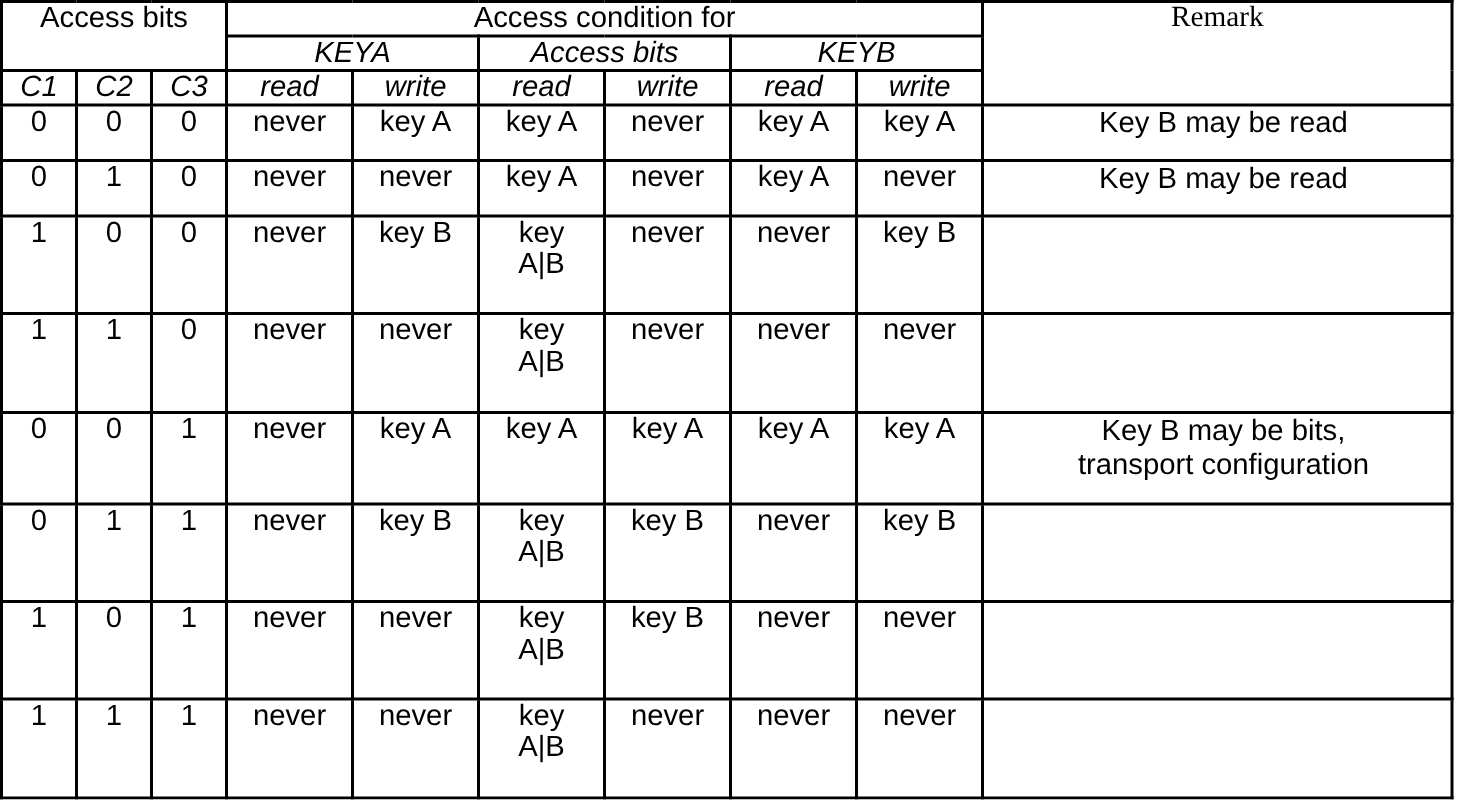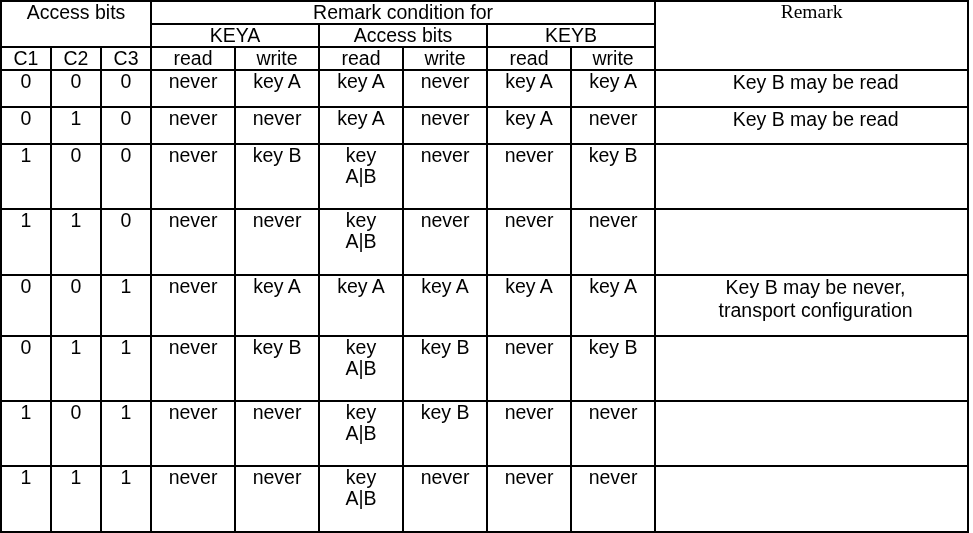--- a/index.html
+++ b/index.html
@@ -47,20 +47,21 @@
     text-align: left;
     padding-left: 8px;
     font-family: Liberation Serif, serif;
   }
   .hdr-top {
     padding-top: 4px;
   }
   .hdr-sub {
     padding-top: 4px;
     font-size: 19.5px;
+    font-style: italic;
   }
 
   
   .shaded td,
   td.shaded {
     background: #e3e3e3;
   }
   .row-short td {
     height: 34px;
     padding-top: 5px;
@@ -99,21 +100,21 @@
       <col class="col-rw">
     <col class="col-rw">
       <col class="col-rw">
     <col class="col-rw">
       <col class="col-rw">
     <col class="col-rm">
   </colgroup>
   <thead>
     <tr>
       <th colspan="3" class="hdr-bold hdr-top" rowspan="2">Access bits</th>
-      <th colspan="6" class="hdr-bold hdr-top">Remark condition for</th>
+      <th colspan="6" class="hdr-bold hdr-top">Access condition for</th>
       <th rowspan="3" class="hdr-bold hdr-left hdr-top">Remark</th>
     </tr>
     <tr>
       <th colspan="2" class="hdr-sub">KEYA</th>
       <th colspan="2" class="hdr-sub">Access bits</th>
       <th colspan="2" class="hdr-sub">KEYB</th>
     </tr>
     <tr>
       <th class="hdr-sub">C1</th>
       <th class="hdr-sub">C2</th>
@@ -187,21 +188,21 @@
         <td class="shaded">0</td>
         <td class="shaded">0</td>
         <td class="shaded">1</td>
         <td class="shaded">never</td>
         <td class="shaded">key A</td>
         <td class="shaded">key A</td>
         <td class="shaded">key A</td>
         <td class="shaded">key A</td>
         <td class="shaded">key A</td>
         <td class="remark-cell shaded">
-          <span class="rline">Key B may be never,</span>
+          <span class="rline">Key B may be bits,</span>
           <span class="rline">transport configuration</span>
         </td>
       </tr>
       <tr class="row-tall">
         <td>0</td>
         <td>1</td>
         <td>1</td>
         <td>never</td>
         <td>key B</td>
         <td>key<br>A|B</td>

